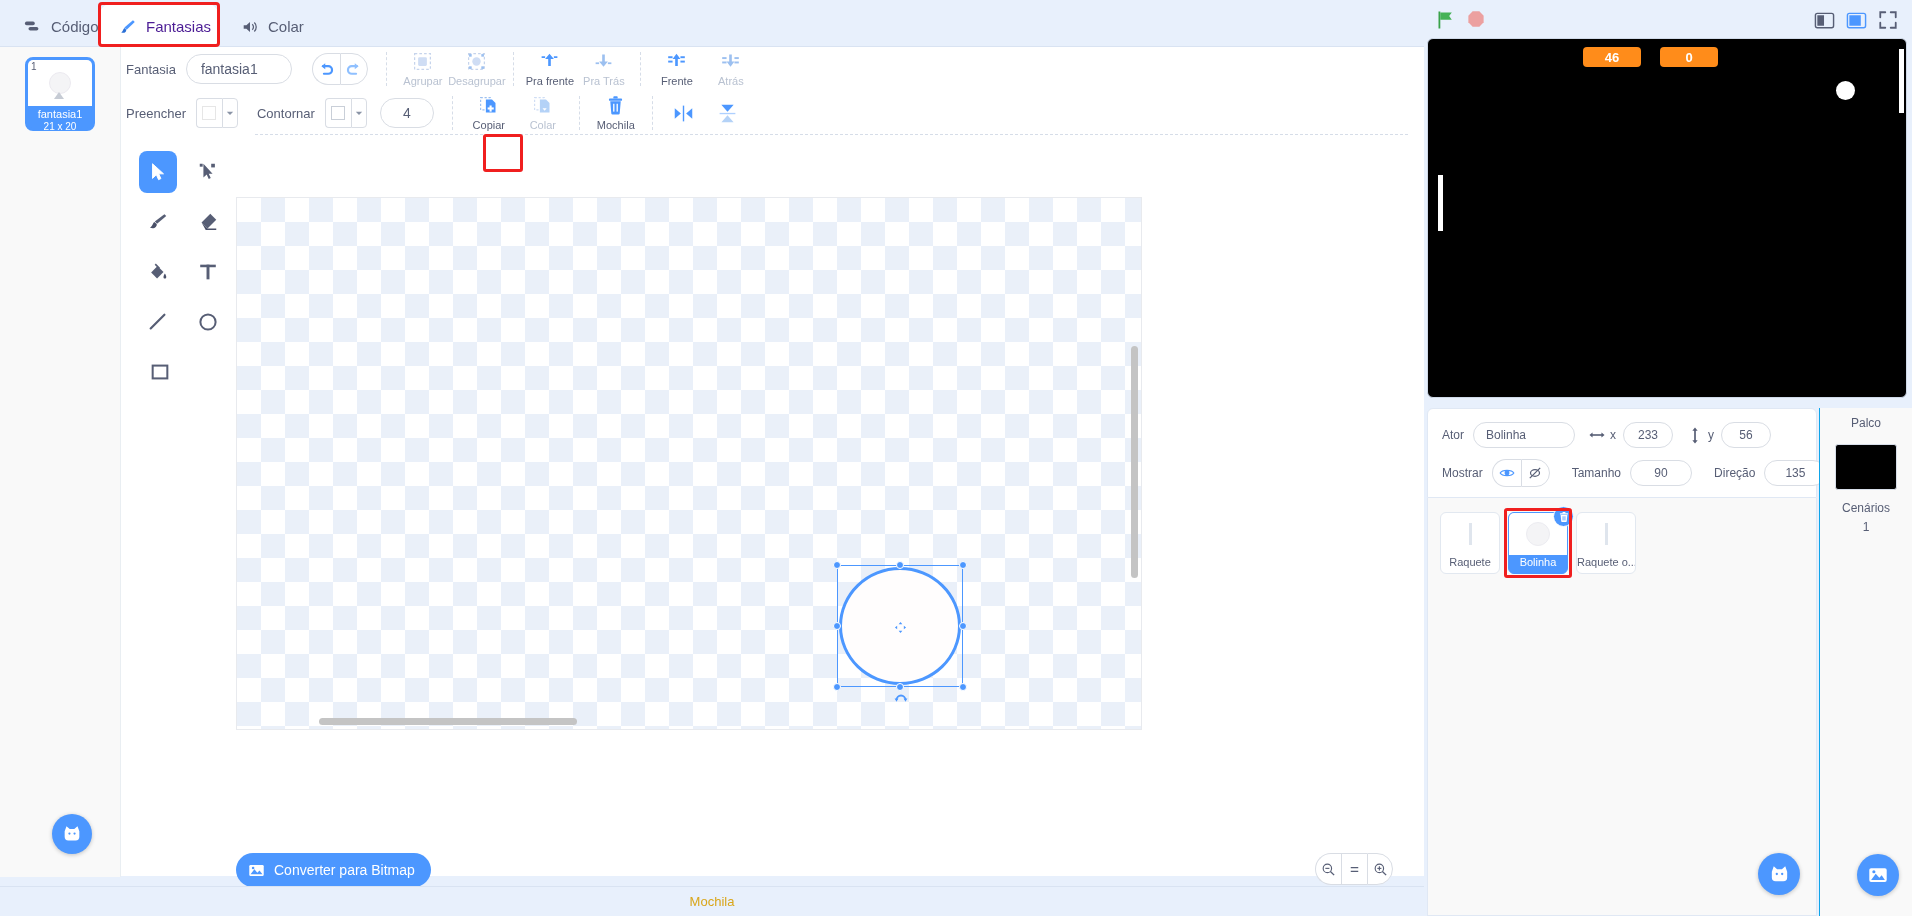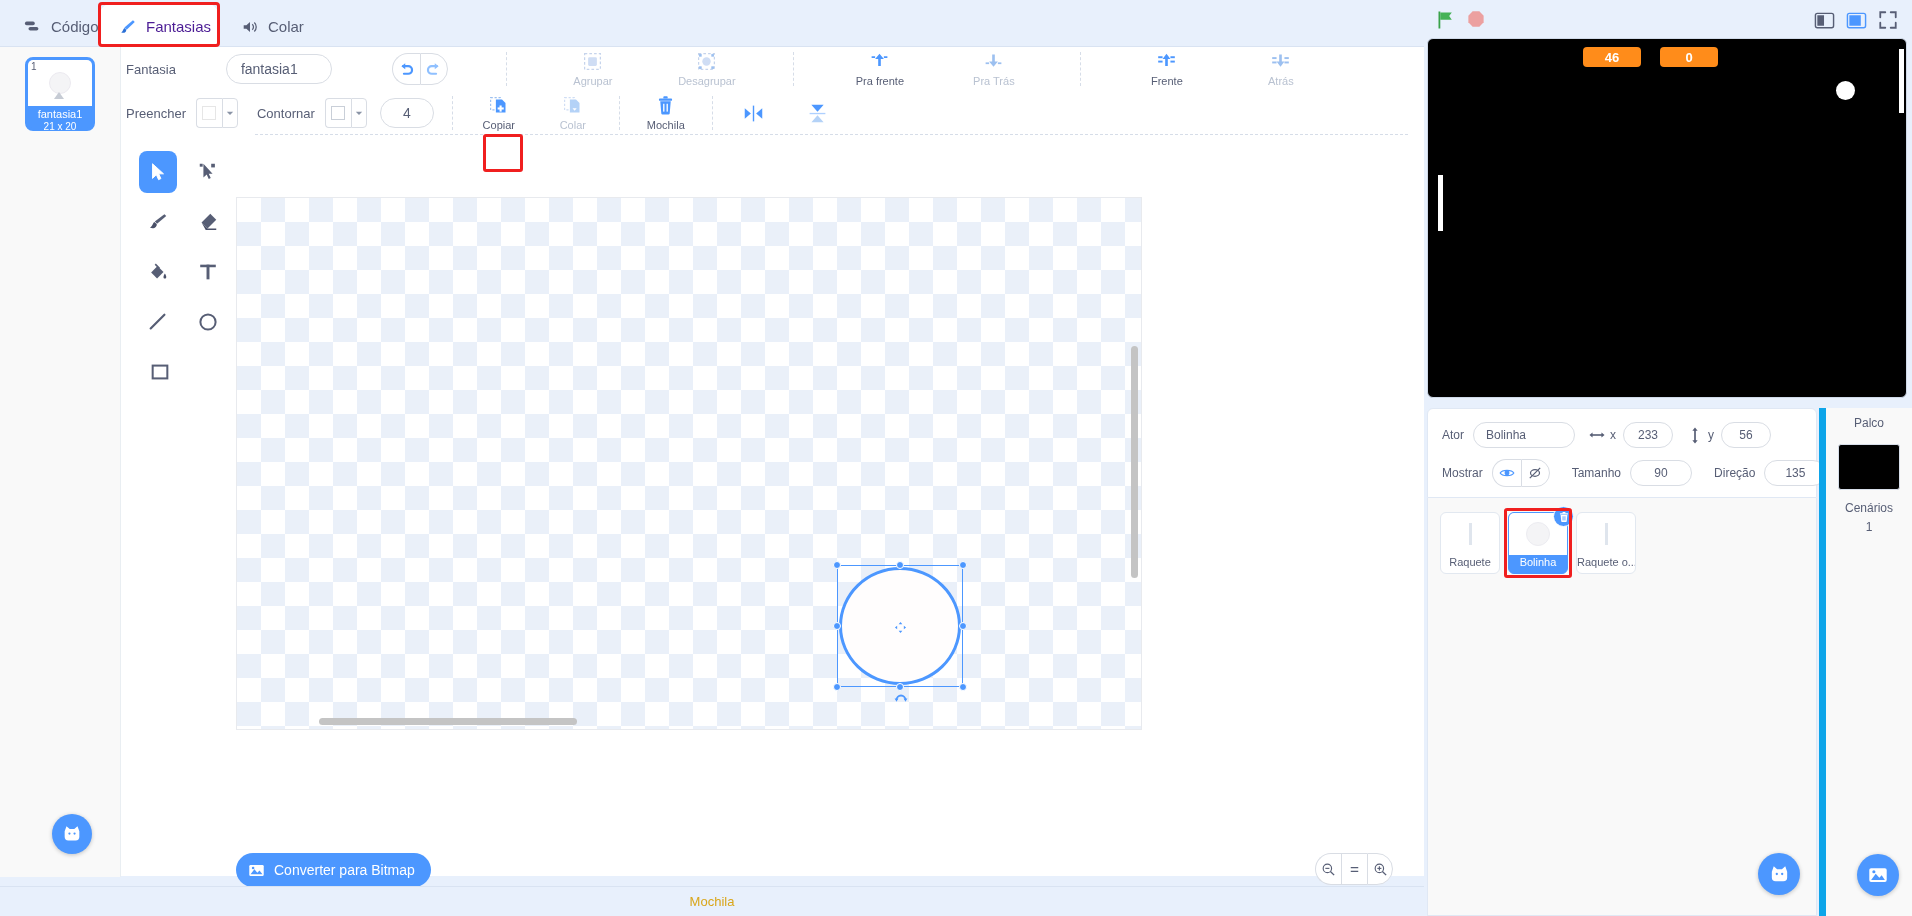--- a/index.html
+++ b/index.html
@@ -79,21 +79,21 @@
   .undo-group { display:flex; margin-left:20px; }
   .undo-btn {
     width:28px; height:32px; border:1px solid #d9dde4; background:#fff;
     display:flex; align-items:center; justify-content:center; cursor:pointer;
   }
   .undo-btn:first-child { border-radius:16px 0 0 16px; border-right:none; }
   .undo-btn:last-child { border-radius:0 16px 16px 0; }
 
   .tb-btn {
     width:50px; display:flex; flex-direction:column; align-items:center;
-    justify-content:center; gap:3px; cursor:pointer; margin:0 12px;
+    justify-content:center; gap:3px; cursor:pointer; margin:0 2px;
   }
   .tb-btn .cap { font-size:11px; line-height:12px; color:#575e75; white-space:nowrap; }
   .tb-btn.disabled .cap { color:#b9c2d1; }
   .tb-sep {
     width:0; height:34px; border-left:1px dashed #d6dde8; margin:0 9px;
   }
   .swatch-group { display:flex; align-items:center; }
   .swatch {
     width:26px; height:30px; border:1px solid #d9dde4; border-right:none;
     border-radius:4px 0 0 4px; background:#fff;
@@ -258,21 +258,21 @@
   .ball-thumb { width:24px; height:24px; border-radius:50%; background:#f4f4f6; border:1px solid #ececf1; }
   .add-sprite-btn {
     position:absolute; right:16px; bottom:20px; width:42px; height:42px; border-radius:50%;
     background:#4c97ff; display:flex; align-items:center; justify-content:center;
     cursor:pointer; box-shadow:0 1px 4px rgba(0,0,0,.22);
   }
 
   
   .stage-selector {
     position:absolute; left:1819px; top:408px; width:93px; height:508px;
-    background:#f9f9f9; border-left:7px solid #0ea5e9;
+    background:#f9f9f9; border-left:1px solid #0ea5e9;
   }
   .ss-title { text-align:center; font-size:12px; color:#575e75; margin-top:8px; }
   .ss-thumb {
     margin:14px auto 0; width:62px; height:46px; background:#000; border-radius:3px;
     border:1px solid #d7dee9; cursor:pointer;
   }
   .ss-label { text-align:center; font-size:12px; color:#575e75; margin-top:11px; }
   .ss-count { text-align:center; font-size:12px; color:#575e75; margin-top:5px; }
   .add-bg-btn {
     position:absolute; right:13px; bottom:20px; width:42px; height:42px; border-radius:50%;
@@ -333,21 +333,21 @@
       </div>
       <div class="scroll-arrow">
         <svg viewBox="0 0 14 10" width="14" height="10">
             <path d="M7 1 L12 8 L2 8 Z" fill="#c6cbd4"></path>
           </svg>
       </div>
     </div>
 
     <div class="toolbar">
 
-      <div class="tb-row tb-row-1" style="padding-left:5px;gap:40px;">
+      <div class="tb-row tb-row-1" style="padding-left:5px;">
         <span class="tb-label">Fantasia</span>
         <div class="tb-input" id="costume-name-input">fantasia1</div>
 
         <div class="undo-group">
           <div class="undo-btn">
             <svg viewBox="0 0 20 20" width="17" height="17">
               <path d="M6 6 H12 a4.5 4.5 0 0 1 0 9 H7" stroke="#4c97ff" stroke-width="2.6" fill="none" stroke-linecap="round"></path>
               <path d="M8.5 2.5 L4 6.2 L8.5 9.6 Z" fill="#4c97ff"></path>
             </svg>
           </div>

